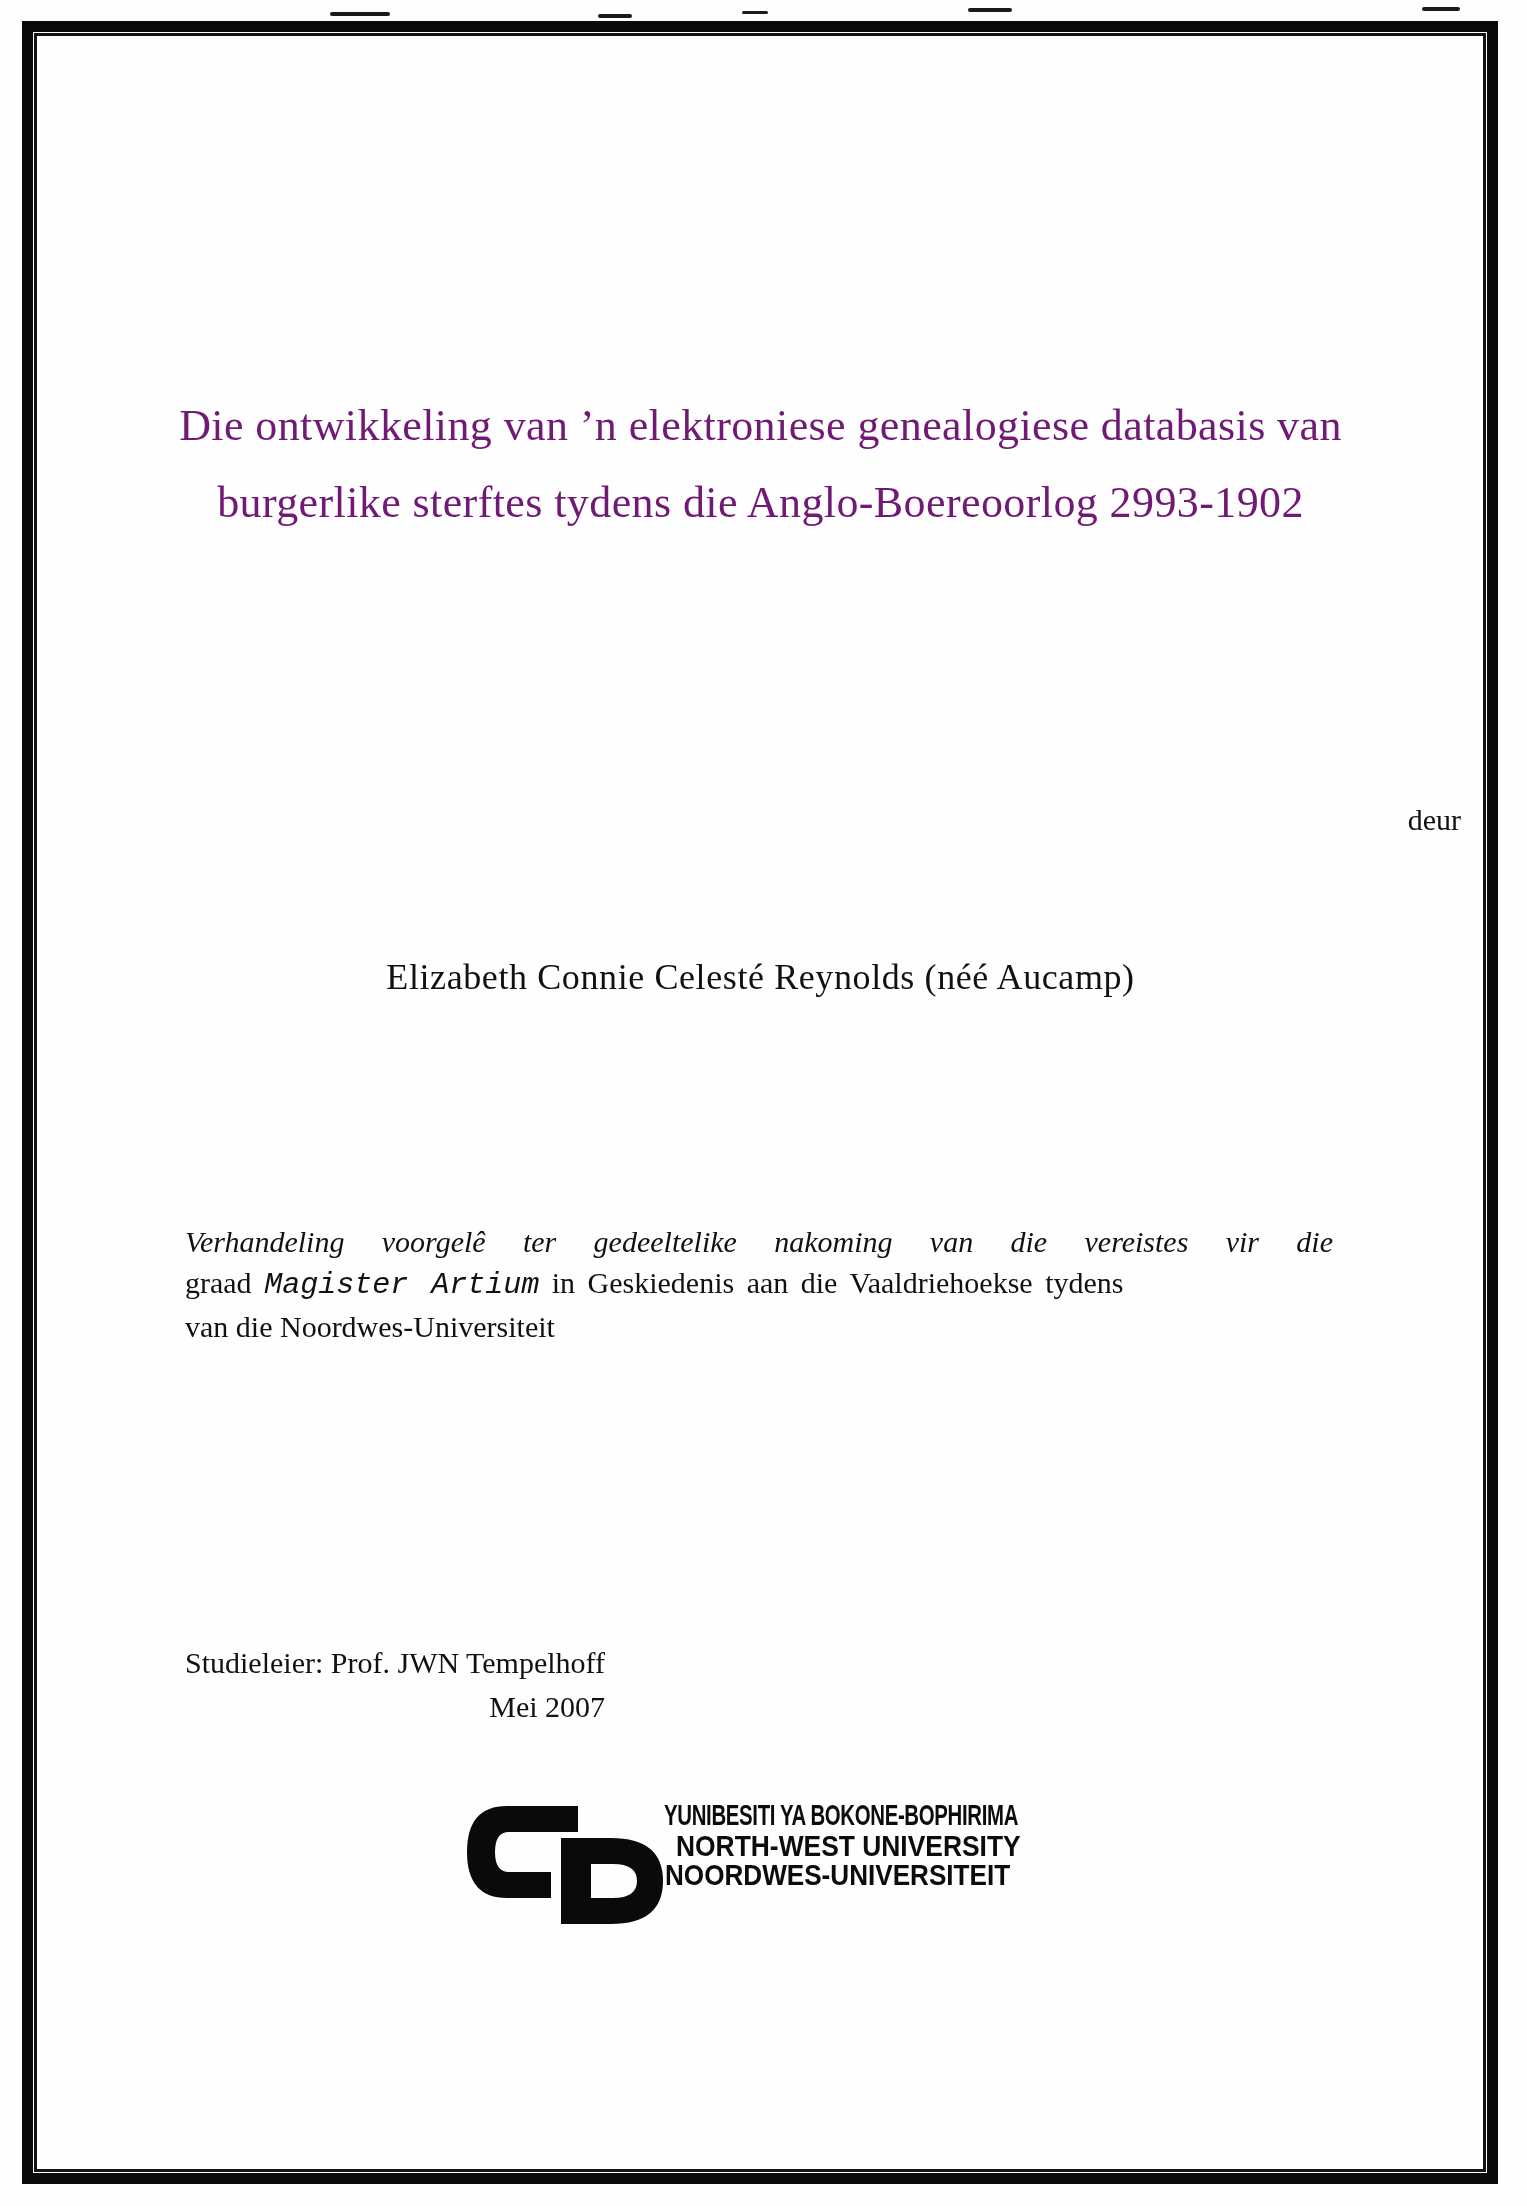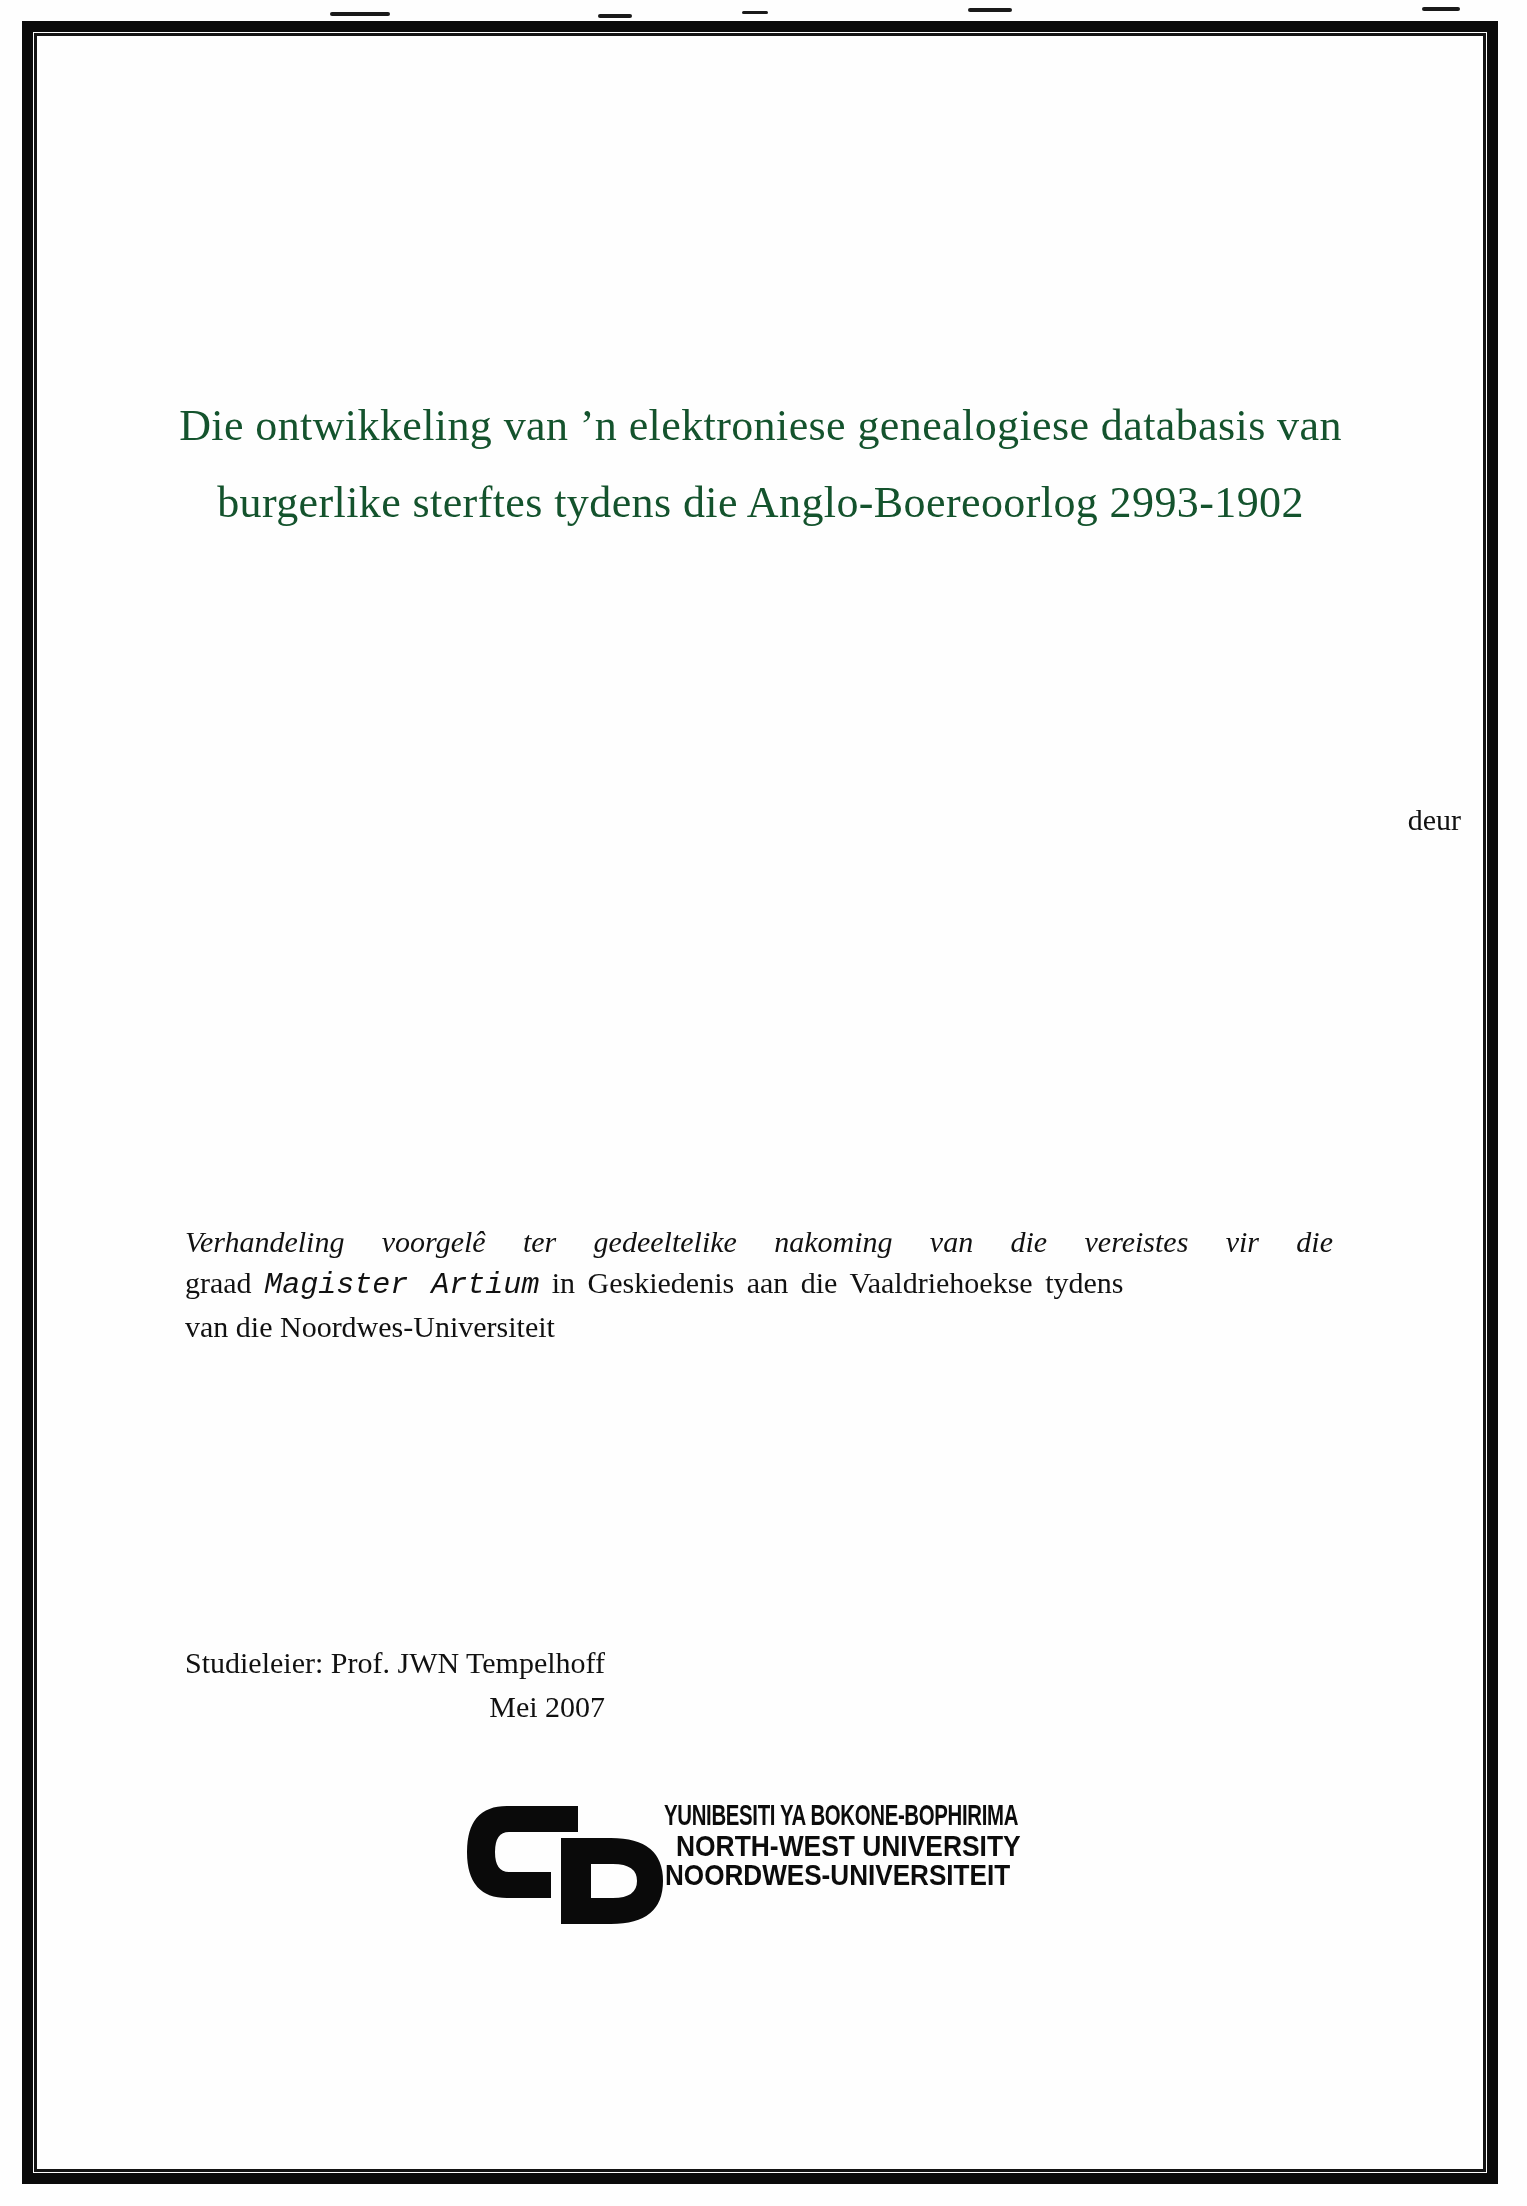--- a/index.html
+++ b/index.html
@@ -47,21 +47,21 @@
 
   .title-block {
     position: absolute;
     left: 60px;
     right: 66px;
     top: 387px;
     text-align: center;
     font-size: 44px;
     line-height: 77px;
     letter-spacing: 0.4px;
-    color: #14532d;
+    color: #701a75;
   }
   .byline {
     position: absolute;
     left: 60px;
     right: 66px;
     top: 800px;
     text-align: right;
     font-size: 30px;
     line-height: 40px;
   }
@@ -137,20 +137,21 @@
     <div class="frame-inner"></div>
   </div>
 
   <div class="title-block">
     <div>Die ontwikkeling van ’n elektroniese genealogiese databasis van</div>
     <div>burgerlike sterftes tydens die Anglo-Boereoorlog 2993-1902</div>
   </div>
 
   <div class="byline">deur</div>
 
+  <div class="author">Elizabeth Connie Celesté Reynolds (néé Aucamp)</div>
 
   <div class="statement">
     <div class="just">Verhandeling voorgelê ter gedeeltelike nakoming van die vereistes vir die</div>
     <div class="mid"><span>graad </span><span class="it">Magister Artium</span><span> in Geskiedenis aan die Vaaldriehoekse tydens</span></div>
     <div>van die Noordwes-Universiteit</div>
   </div>
 
   <div class="supervisor-block">
     <div>Studieleier: Prof. JWN Tempelhoff</div>
     <div>Mei 2007</div>

